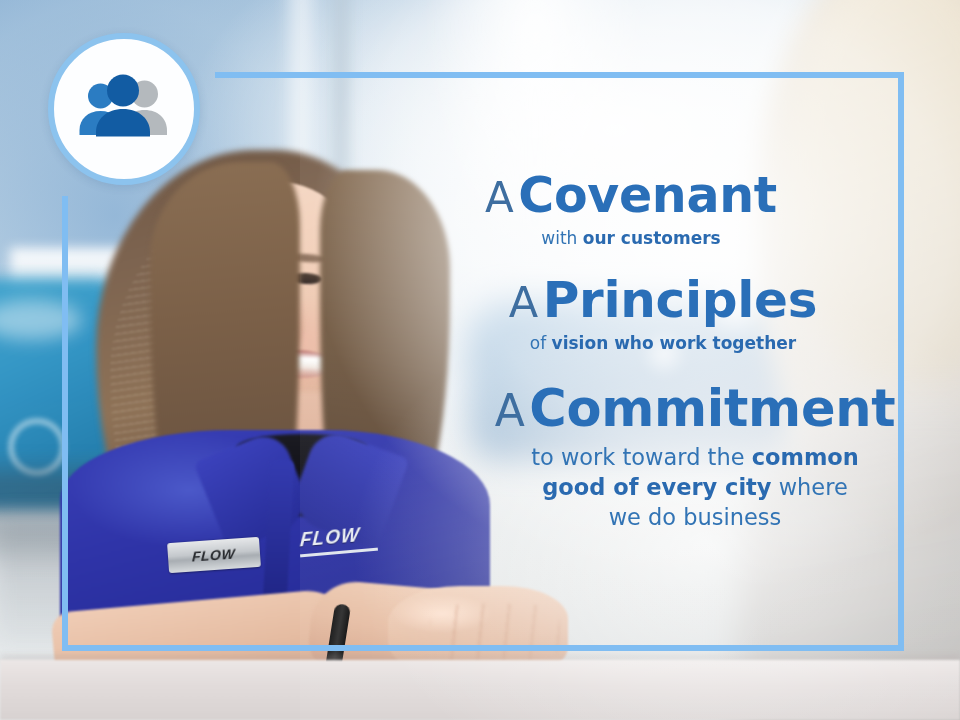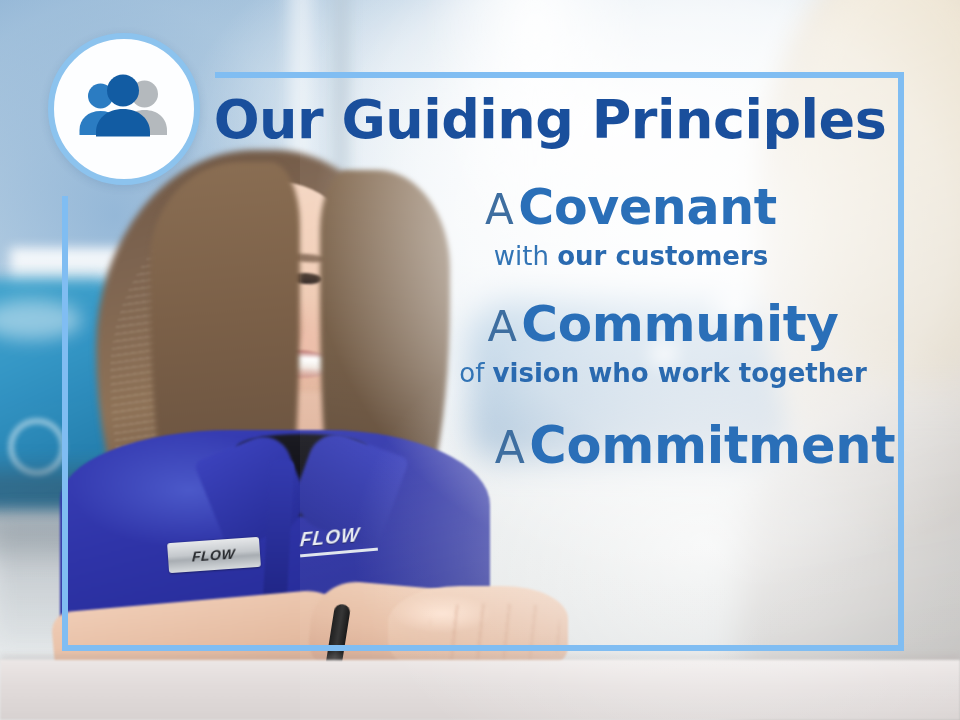--- a/index.html
+++ b/index.html
@@ -364,21 +364,21 @@
     font-family: "DejaVu Sans", sans-serif;
     font-weight: bold;
     font-size: 54px;
     letter-spacing: -0.5px;
     line-height: 1;
     color: #1a4f9c;
   }
 
   .principles {
     position: absolute;
-    left: 300px; top: 182px;
+    left: 300px; top: 170px;
     width: 600px;
   }
 
   .principle { margin-bottom: 10px; }
 
   .p-title {
     text-align: center;
     line-height: 1.06;
     white-space: nowrap;
   }
@@ -392,21 +392,21 @@
   .p-title .kw {
     font-family: "DejaVu Sans", sans-serif;
     font-weight: bold;
     font-size: 50px;
     color: #2a6fb8;
     letter-spacing: -0.3px;
   }
   .p-body {
     text-align: center;
     font-family: "DejaVu Sans", sans-serif;
-    font-size: 26px;
+    font-size: 17px;
     line-height: 1.34;
     color: #3274b5;
     margin-top: 5px;
   }
   .p-body b { font-weight: bold; color: #2a6ab0; }
 
   .principle.c1 { margin-left: 62px; }
   .principle.c1 .p-title .art { font-size: 42px; }
   .principle.c1 .p-title .kw  { font-size: 49px; }
 
@@ -497,41 +497,41 @@
 
         <circle cx="28.5" cy="24" r="12.5" fill="#2b7cc2"></circle>
         <path d="M28.5 39 C41 39 49.5 47 49.5 58 L49.5 63 L7.5 63 L7.5 58 C7.5 47 16 39 28.5 39 Z" fill="#2b7cc2"></path>
 
         <circle cx="51" cy="18.5" r="16" fill="#125ca3"></circle>
         <path d="M51 37 C67 37 78 47 78 60 L78 64.5 L24 64.5 L24 60 C24 47 35 37 51 37 Z" fill="#125ca3"></path>
       </svg>
     </span>
   </div>
 
-  <div class="headline" style="color: rgb(26, 79, 156);">Our Guiding Principles</div>
 
   <div class="principles">
 
     <div class="principle c1">
       <div class="p-title">
         <span class="art" style="color: rgb(62, 110, 160);">A</span>
         <span class="kw" style="color: rgb(42, 111, 184);">Covenant</span>
       </div>
       <div class="p-body" style="color: rgb(50, 116, 181);"><span>with </span><b>our customers</b></div>
     </div>
 
     <div class="principle c2">
       <div class="p-title">
         <span class="art" style="color: rgb(62, 110, 160);">A</span>
-        <span class="kw" style="color: rgb(42, 111, 184);">Community</span>
+        <span class="kw" style="color: rgb(42, 111, 184);">Principles</span>
       </div>
       <div class="p-body" style="color: rgb(50, 116, 181);"><span>of </span><b>vision who work together</b><br></div>
     </div>
 
     <div class="principle c3">
       <div class="p-title">
         <span class="art" style="color: rgb(62, 110, 160);">A</span>
         <span class="kw" style="color: rgb(42, 111, 184);">Commitment</span>
       </div>
+      <div class="p-body" style="color: rgb(50, 116, 181);"><span>to work toward the </span><b>common</b><br><b>good of every city</b><span> where</span><br><span>we do business</span></div>
     </div>
 
   </div>
 </div>
 
 </body></html>

